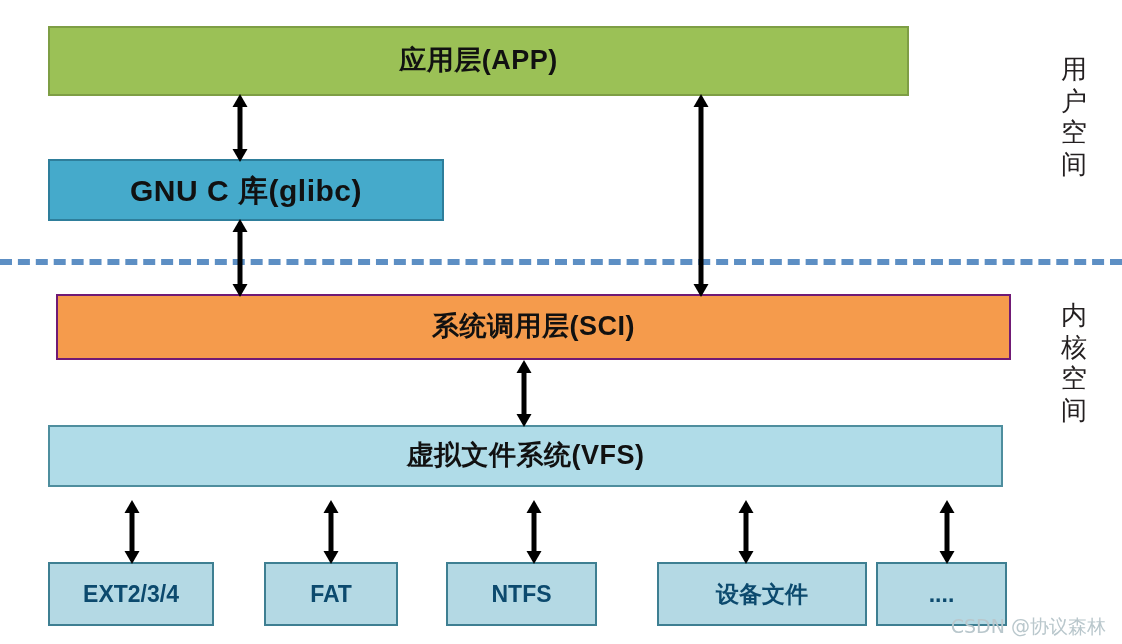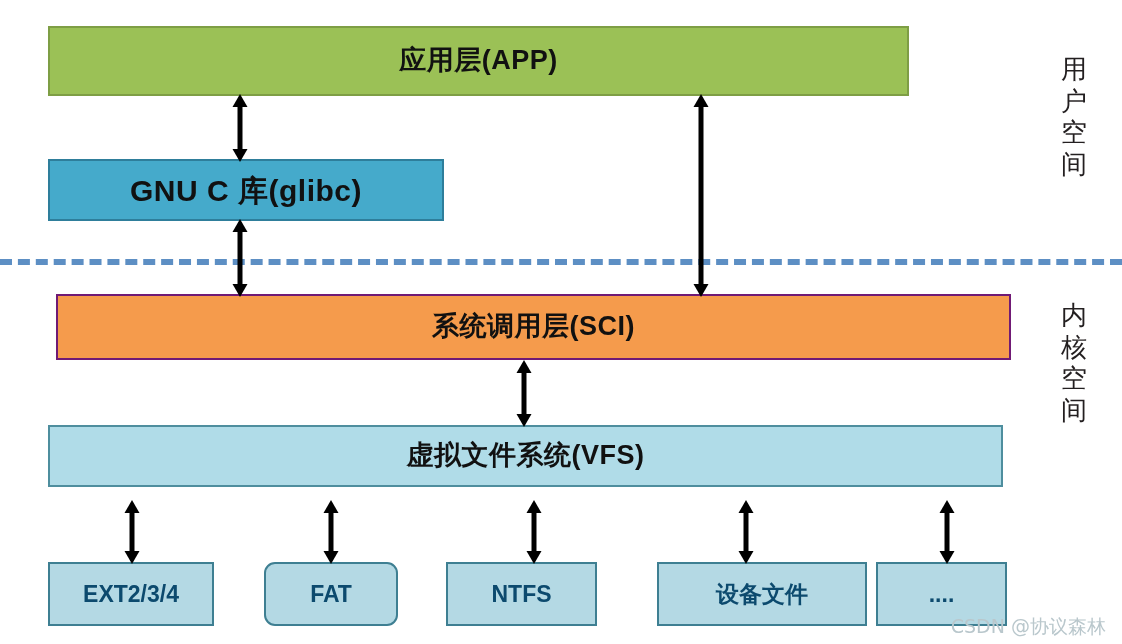--- a/index.html
+++ b/index.html
@@ -131,21 +131,21 @@
   <div class="box box-app">应用层(APP)</div>
 
   <div class="box box-glibc">GNU C 库(glibc)</div>
 
   <div class="box box-sci">系统调用层(SCI)</div>
 
   <div class="box box-vfs">虚拟文件系统(VFS)</div>
 
   <div class="fsbox" style="left:48px;  width:166px;">EXT2/3/4</div>
 
-  <div class="fsbox" style="left:264px; width:134px;border-radius:11px;">FAT</div>
+  <div class="fsbox" style="left:264px; width:134px;">FAT</div>
 
   <div class="fsbox" style="left:446px; width:151px;">NTFS</div>
 
   <div class="fsbox" style="left:657px; width:210px;">设备文件</div>
 
   <div class="fsbox" style="left:876px; width:131px;">....</div>
 
   <div class="divider"></div>
 
   <div class="arrow" style="left:231px; top:94px;">

